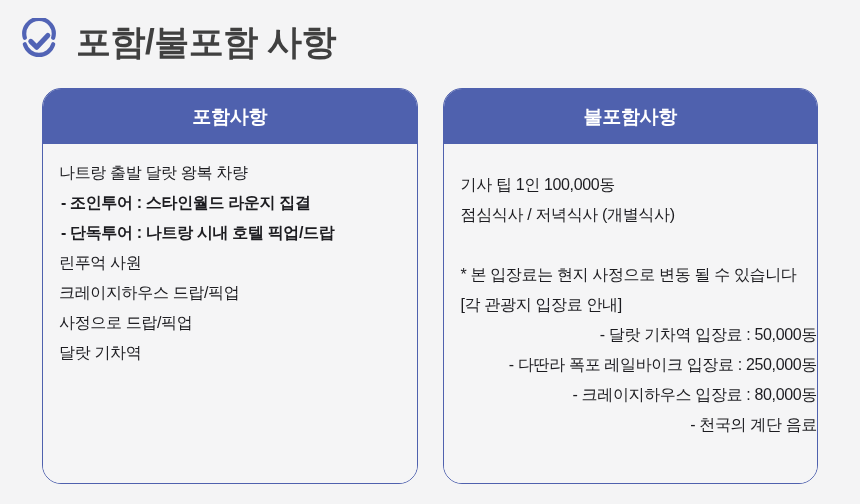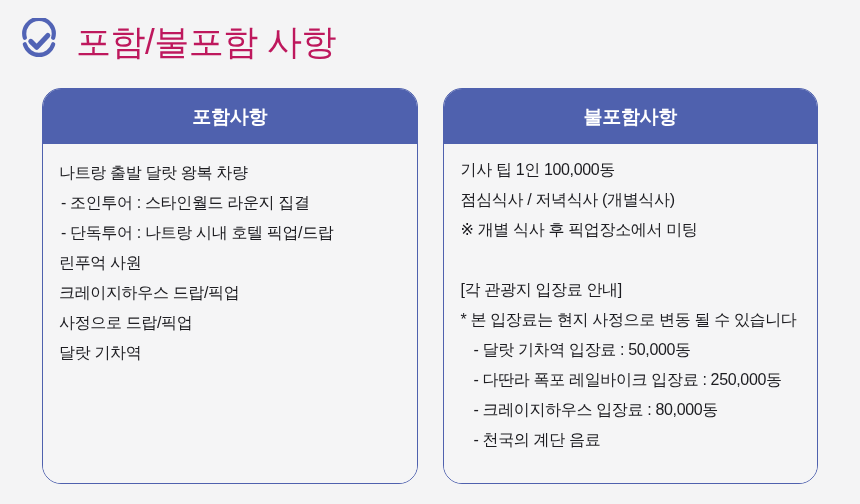--- a/index.html
+++ b/index.html
@@ -35,22 +35,22 @@
 
   .check-icon {
     width:46px;
     height:46px;
     flex:0 0 46px;
     display:block;
   }
 
   .page-title {
     font-size:35px;
-    font-weight:normal;
-    color:#be185d;
+    font-weight:bold;
+    color:#404040;
     letter-spacing:-0.5px;
     line-height:1;
     white-space:nowrap;
   }
 
   
   .cards {
     position:absolute;
     left:42px;
     top:88px;
@@ -94,28 +94,28 @@
     color:#1c1c20;
     letter-spacing:-0.35px;
     line-height:30px;
     height:30px;
     padding-left:16px;
     white-space:nowrap;
     font-weight:500;
   }
 
   .line.indent   { padding-left:22px; }
-  .line.indent2  { padding-left:28px; }
+  .line.indent2  { padding-left:28px;text-align:right; }
   .line.spacer   { height:30px; }
 
   .card-left  .card-body { padding-top:14px; }
   .card-left  .line      { padding-left:16px; }
-  .card-left  .line.indent { padding-left:18px; }
+  .card-left  .line.indent { padding-left:18px;font-weight:bold; }
 
-  .card-right .card-body { padding-top:11px; }
+  .card-right .card-body { padding-top:26px; }
   .card-right .line      { padding-left:17px; }
   .card-right .line.indent2 { padding-left:30px; }
 </style>
 </head>
 <body>
 
 <div class="page">
 
   <div class="title-row">
     <svg class="check-icon" viewBox="0 0 48 48" aria-hidden="true">
@@ -139,24 +139,23 @@
         <div class="line">사정으로 드랍/픽업</div>
         <div class="line">달랏 기차역</div>
       </div>
     </section>
 
     <section class="card card-right">
       <div class="card-header">불포함사항</div>
       <div class="card-body">
         <div class="line">기사 팁 1인 100,000동</div>
         <div class="line">점심식사 / 저녁식사 (개별식사)</div>
-        <div class="line">※ 개별 식사 후 픽업장소에서 미팅</div>
         <div class="line spacer"></div>
+        <div class="line">* 본 입장료는 현지 사정으로 변동 될 수 있습니다</div>
         <div class="line">[각 관광지 입장료 안내]</div>
-        <div class="line">* 본 입장료는 현지 사정으로 변동 될 수 있습니다</div>
         <div class="line indent2">- 달랏 기차역 입장료 : 50,000동</div>
         <div class="line indent2">- 다딴라 폭포 레일바이크 입장료 : 250,000동</div>
         <div class="line indent2">- 크레이지하우스 입장료 : 80,000동</div>
         <div class="line indent2">- 천국의 계단 음료</div>
       </div>
     </section>
 
   </div>
 </div>
 

